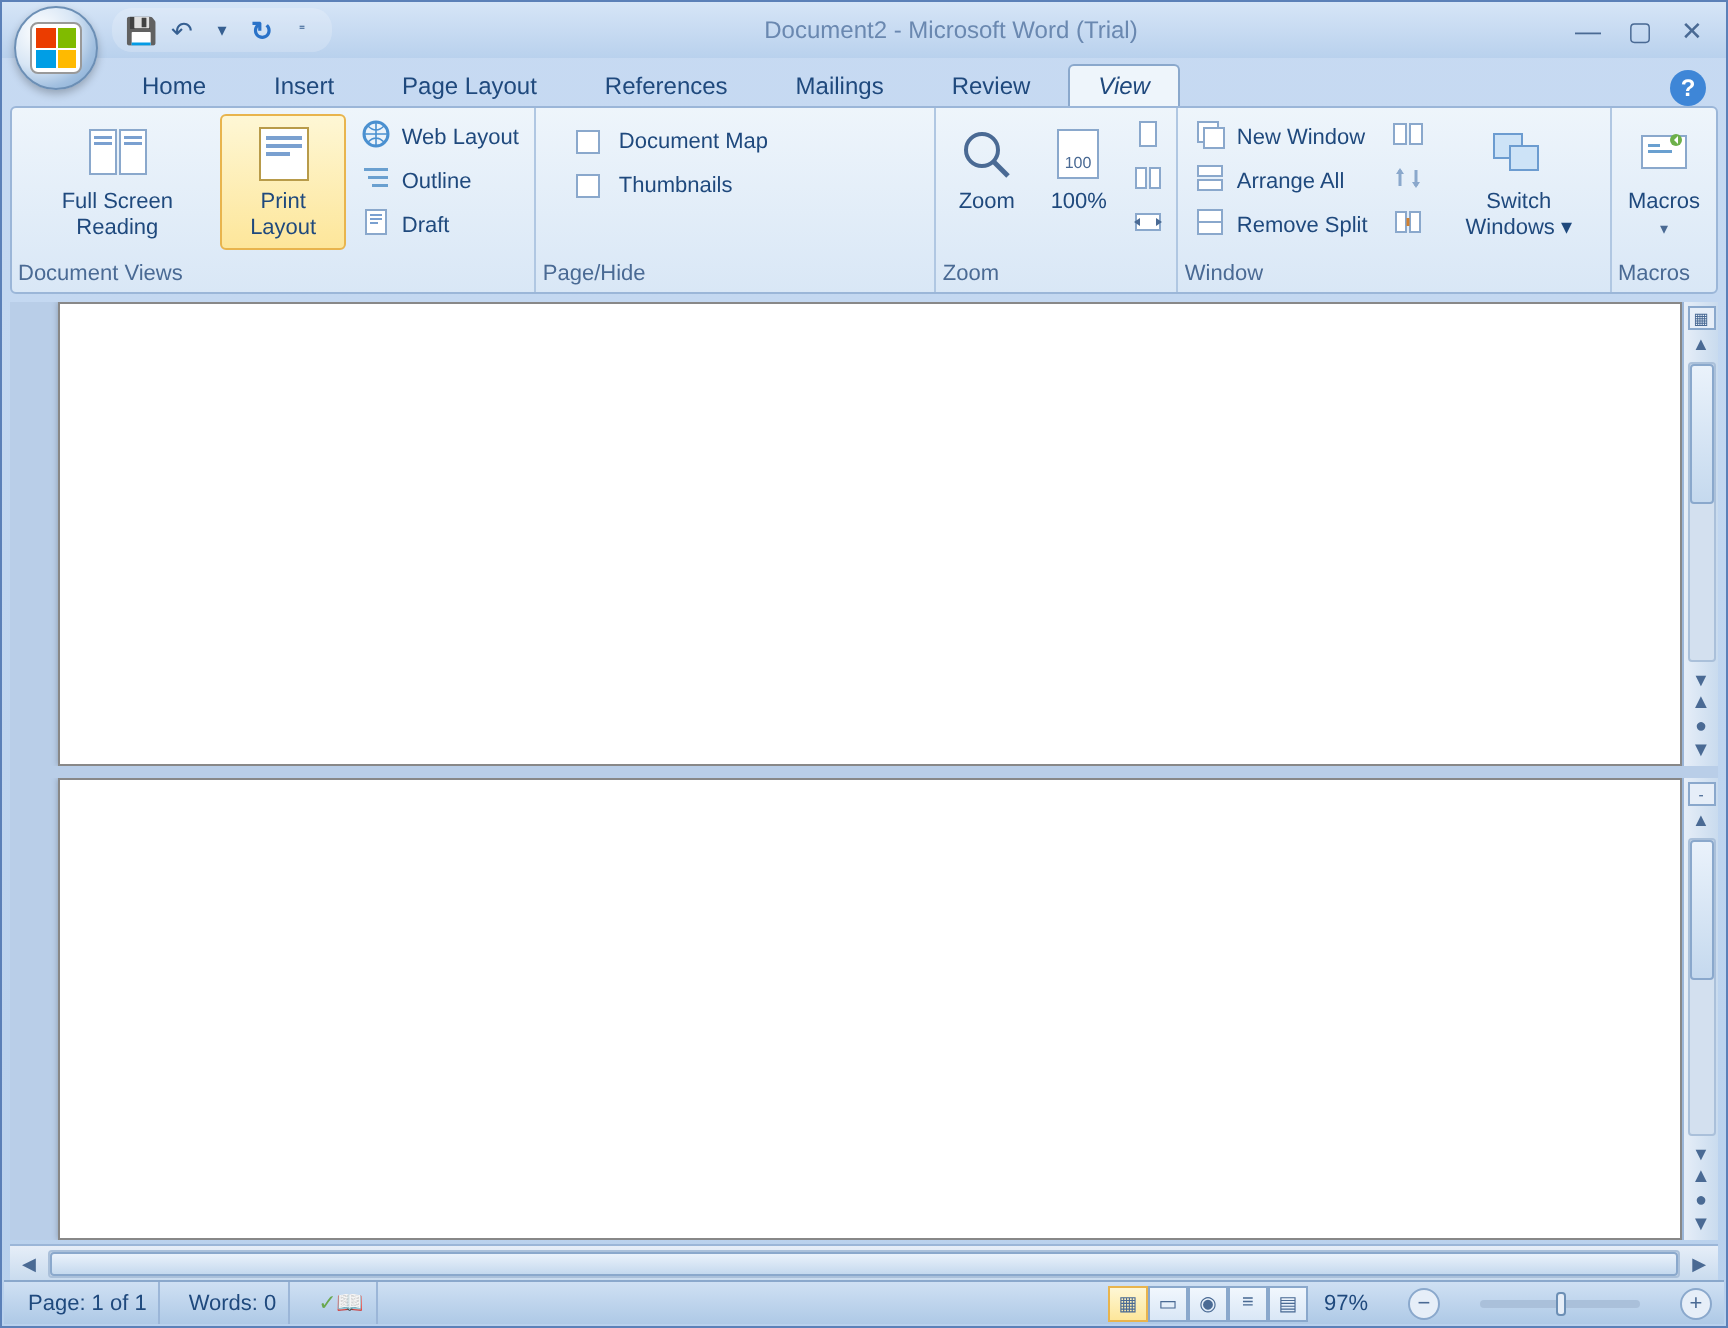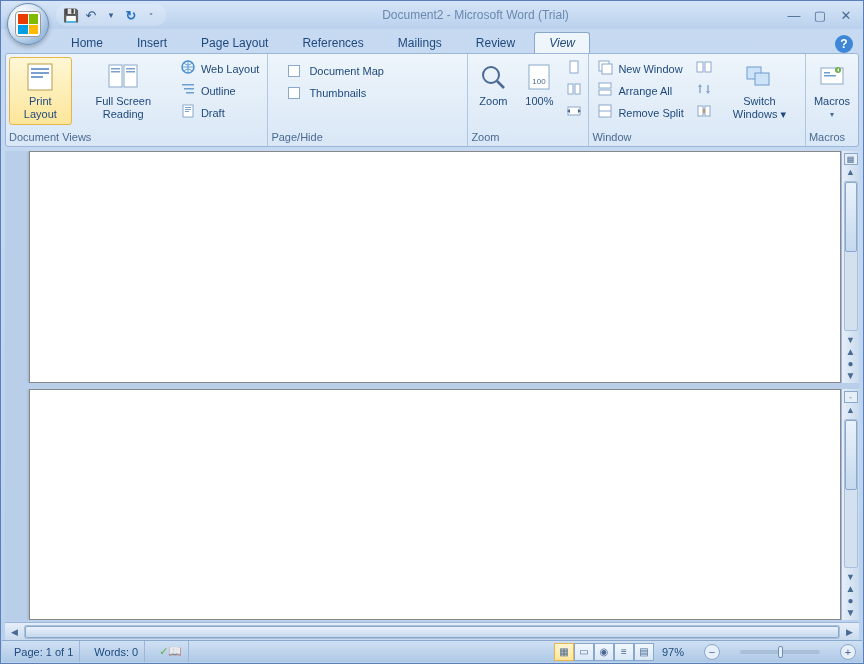--- a/index.html
+++ b/index.html
@@ -109,43 +109,43 @@
     <div class="tab">Mailings</div>
     <div class="tab">Review</div>
     <div class="tab active">View</div>
     <div class="help-btn">?</div>
   </div>
 
   <div class="ribbon">
 
     <div class="group" style="min-width:200px;">
       <div class="group-body">
-        <div class="bigbtn active">
-          <span class="icon">
-            <svg width="28" height="30">
-                <rect x="2" y="2" width="24" height="26" fill="#fff" stroke="#b89b4a"></rect>
-                <rect x="5" y="6" width="18" height="2" fill="#7aa0d0"></rect>
-                <rect x="5" y="10" width="18" height="2" fill="#7aa0d0"></rect>
-                <rect x="5" y="14" width="12" height="2" fill="#7aa0d0"></rect>
-              </svg>
-          </span>
-          <span>Print Layout</span>
-        </div>
         <div class="bigbtn">
           <span class="icon">
             <svg width="30" height="28">
                 <rect x="1" y="2" width="13" height="22" fill="#fff" stroke="#8aa8cc"></rect>
                 <rect x="16" y="2" width="13" height="22" fill="#fff" stroke="#8aa8cc"></rect>
                 <rect x="3" y="5" width="9" height="1.5" fill="#7aa0d0"></rect>
                 <rect x="3" y="8" width="9" height="1.5" fill="#7aa0d0"></rect>
                 <rect x="18" y="5" width="9" height="1.5" fill="#7aa0d0"></rect>
                 <rect x="18" y="8" width="9" height="1.5" fill="#7aa0d0"></rect>
               </svg>
           </span>
           <span>Full Screen Reading</span>
+        </div>
+        <div class="bigbtn active">
+          <span class="icon">
+            <svg width="28" height="30">
+                <rect x="2" y="2" width="24" height="26" fill="#fff" stroke="#b89b4a"></rect>
+                <rect x="5" y="6" width="18" height="2" fill="#7aa0d0"></rect>
+                <rect x="5" y="10" width="18" height="2" fill="#7aa0d0"></rect>
+                <rect x="5" y="14" width="12" height="2" fill="#7aa0d0"></rect>
+              </svg>
+          </span>
+          <span>Print Layout</span>
         </div>
         <div class="stack">
           <div class="smbtn">
             <span class="sicon">
                 <svg width="16" height="16">
                   <circle cx="8" cy="8" r="6" fill="none" stroke="#4a90d0" stroke-width="1.5"></circle>
                   <path d="M2 8 H14 M8 2 V14 M4 4 Q8 8 12 4 M4 12 Q8 8 12 12" stroke="#4a90d0" fill="none" stroke-width="0.8"></path>
                 </svg>
               </span>
             <span>Web Layout</span>

